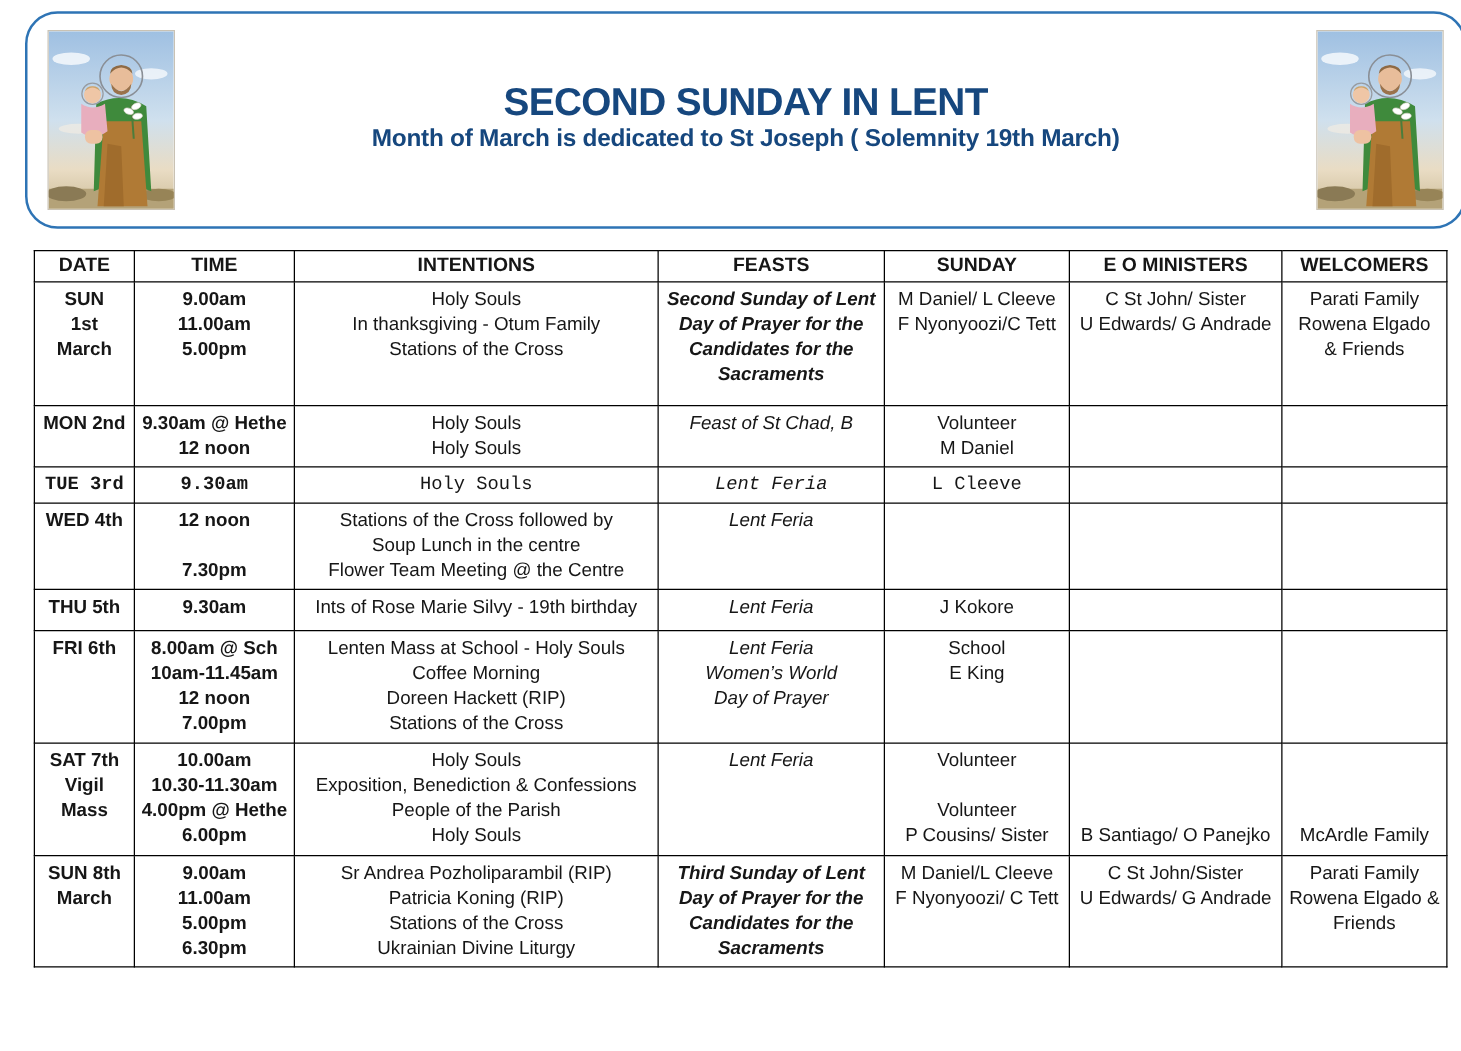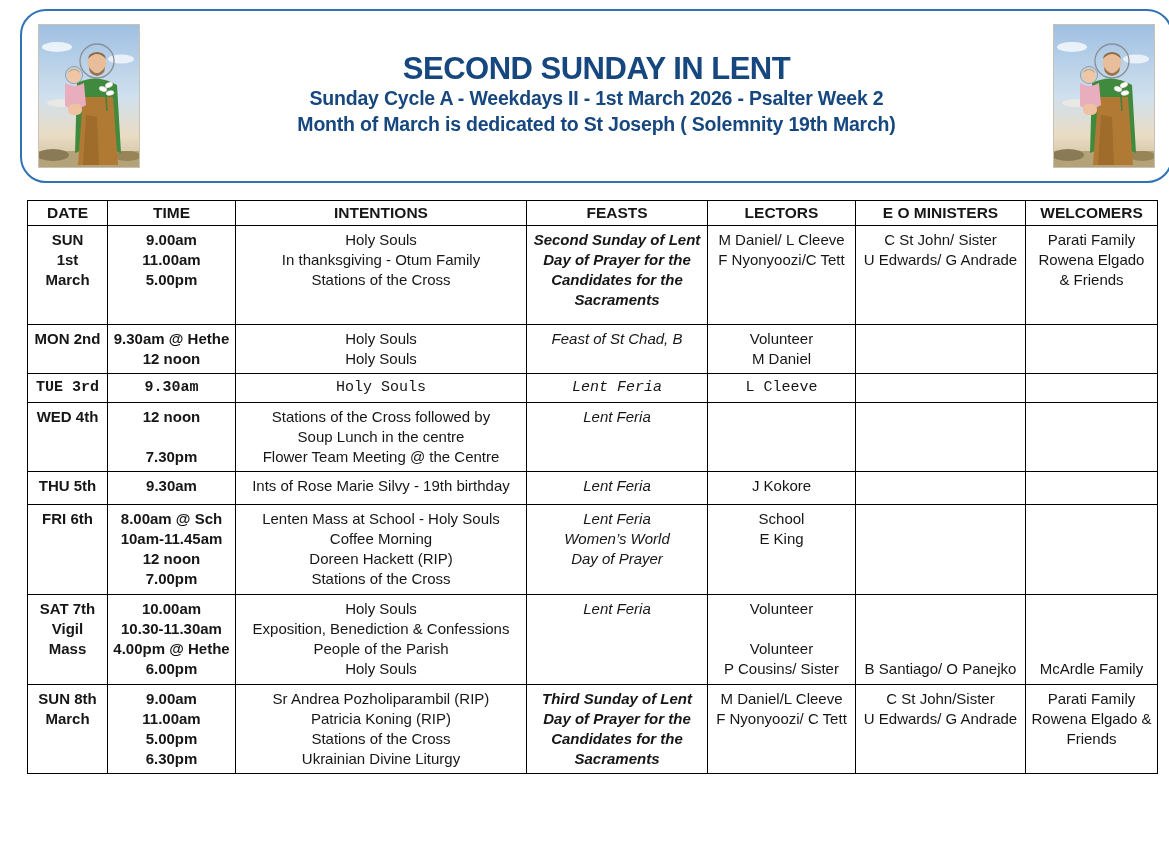--- a/index.html
+++ b/index.html
@@ -96,21 +96,20 @@
         <rect x="29" y="79" width="14" height="11" rx="5" fill="#eec2a2"></rect>
         <path d="M66 58 L68 86" stroke="#4c7d3c" stroke-width="1.6" fill="none"></path>
         <ellipse cx="70" cy="60" rx="4" ry="2.4" fill="#ffffff" stroke="#d8d4c8" stroke-width="0.5" transform="rotate(-25 70 60)"></ellipse>
         <ellipse cx="64" cy="64" rx="4" ry="2.4" fill="#ffffff" stroke="#d8d4c8" stroke-width="0.5" transform="rotate(20 64 64)"></ellipse>
         <ellipse cx="71" cy="68" rx="4" ry="2.4" fill="#ffffff" stroke="#d8d4c8" stroke-width="0.5" transform="rotate(-10 71 68)"></ellipse>
       </g>
     </svg>
 
     <div class="header-text">
       <div class="page-title">SECOND SUNDAY IN LENT</div>
-      <div class="subtitle">Sunday Cycle A - Weekdays II - 1st March 2026 - Psalter Week 2</div>
       <div class="subtitle">Month of March is dedicated to St Joseph ( Solemnity 19th March)</div>
     </div>
 
     <svg class="holycard" viewBox="0 0 100 142" xmlns="http://www.w3.org/2000/svg">
       <use href="#holycard-art"></use>
     </svg>
   </div>
 
   <table class="schedule">
     <colgroup>
@@ -121,21 +120,21 @@
         <col style="width:148px">
         <col style="width:170px">
       <col style="width:132px">
     </colgroup>
     <tbody>
       <tr class="hdr">
         <th>DATE</th>
         <th>TIME</th>
         <th>INTENTIONS</th>
         <th>FEASTS</th>
-        <th>LECTORS</th>
+        <th>SUNDAY</th>
         <th>E O MINISTERS</th>
         <th>WELCOMERS</th>
       </tr>
 
 
       <tr class="r2">
         <td class="c-date">SUN
 1st
 March</td>
         <td class="c-time">9.00am

